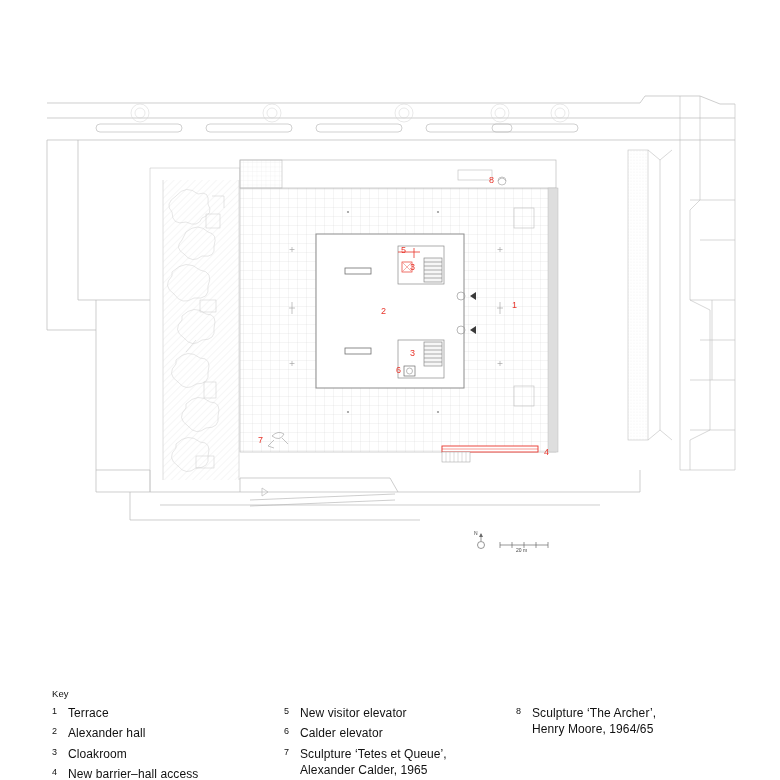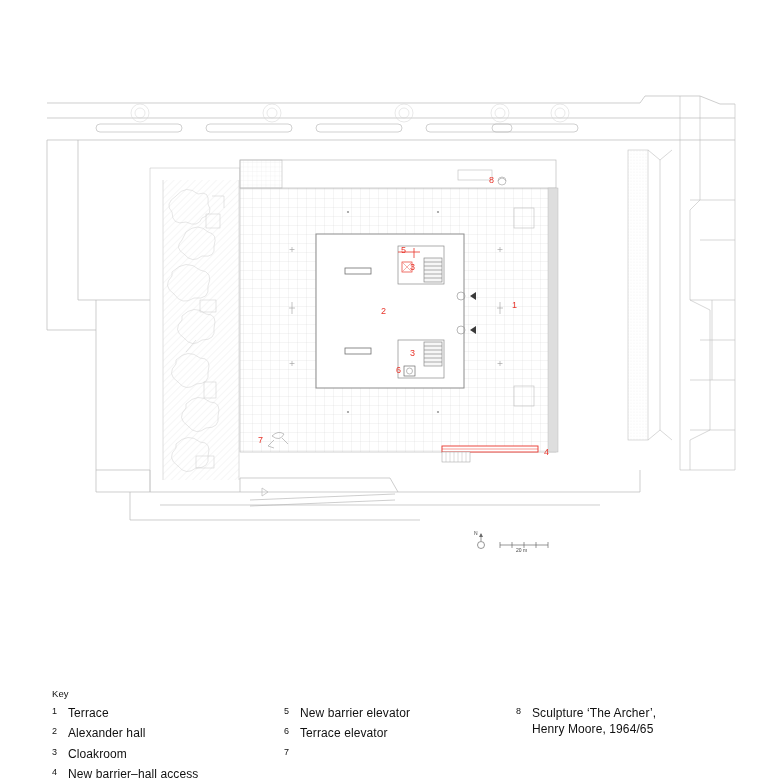--- a/index.html
+++ b/index.html
@@ -319,28 +319,32 @@
       </div>
       <div class="key-row">
         <div class="key-num">4</div>
         <div class="key-text">New barrier–hall access</div>
       </div>
     </div>
 
     <div class="key-col c2">
       <div class="key-row">
         <div class="key-num">5</div>
-        <div class="key-text">New barrier elevator</div>
+        <div class="key-text">New visitor elevator</div>
       </div>
       <div class="key-row">
         <div class="key-num">6</div>
-        <div class="key-text">Terrace elevator</div>
+        <div class="key-text">Calder elevator</div>
       </div>
       <div class="key-row">
         <div class="key-num">7</div>
+        <div class="key-text">
+          <span>Sculpture  ‘Tetes et Queue’,</span>
+          <span class="l2">Alexander Calder, 1965</span>
+        </div>
       </div>
     </div>
 
     <div class="key-col c3">
       <div class="key-row">
         <div class="key-num">8</div>
         <div class="key-text">
           <span>Sculpture ‘The Archer’,</span>
           <span class="l2">Henry  Moore, 1964/65</span>
         </div>

